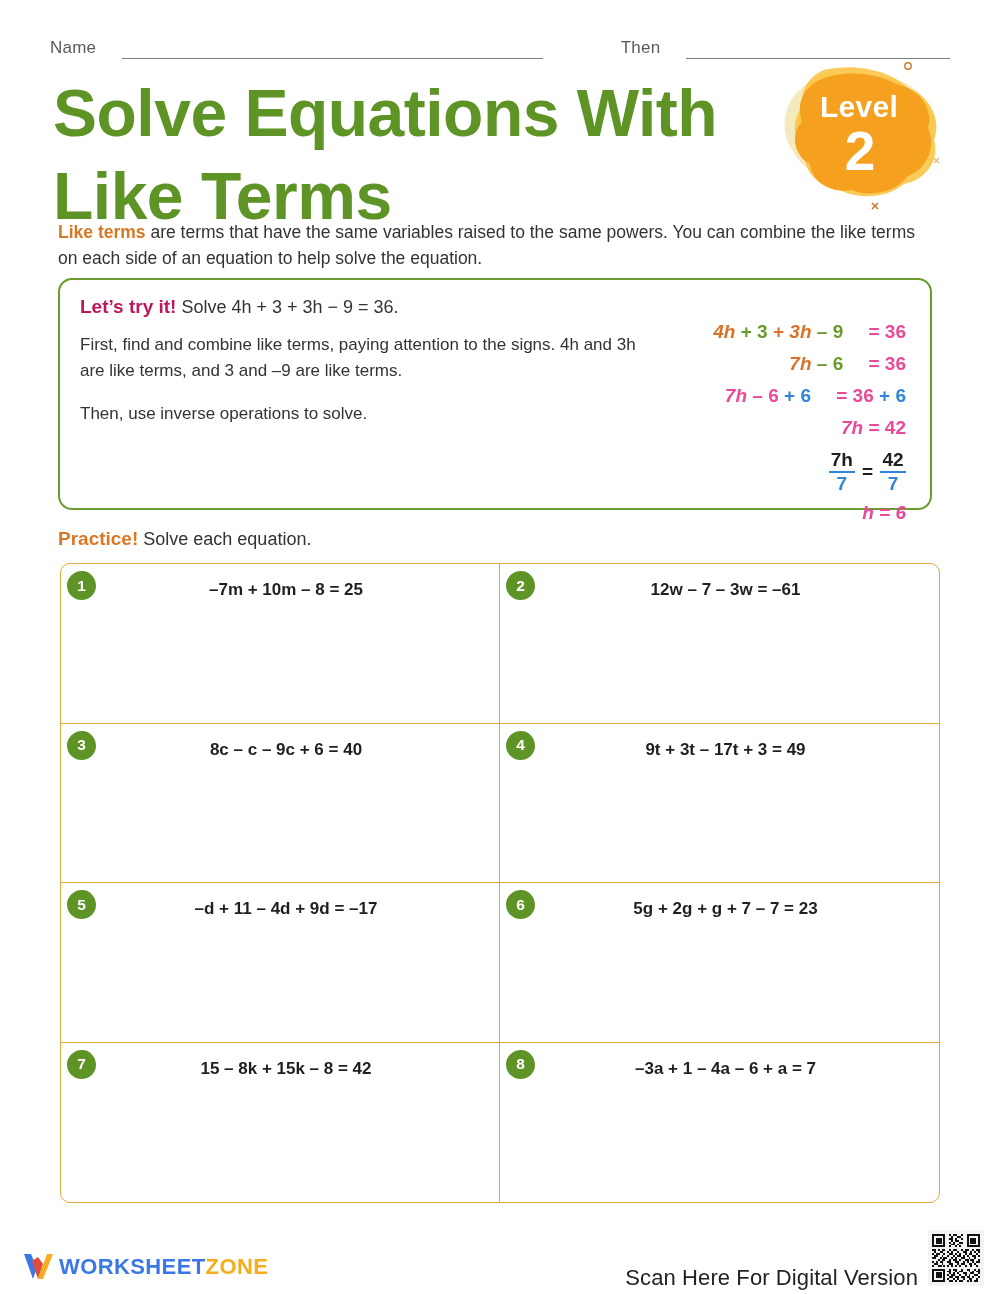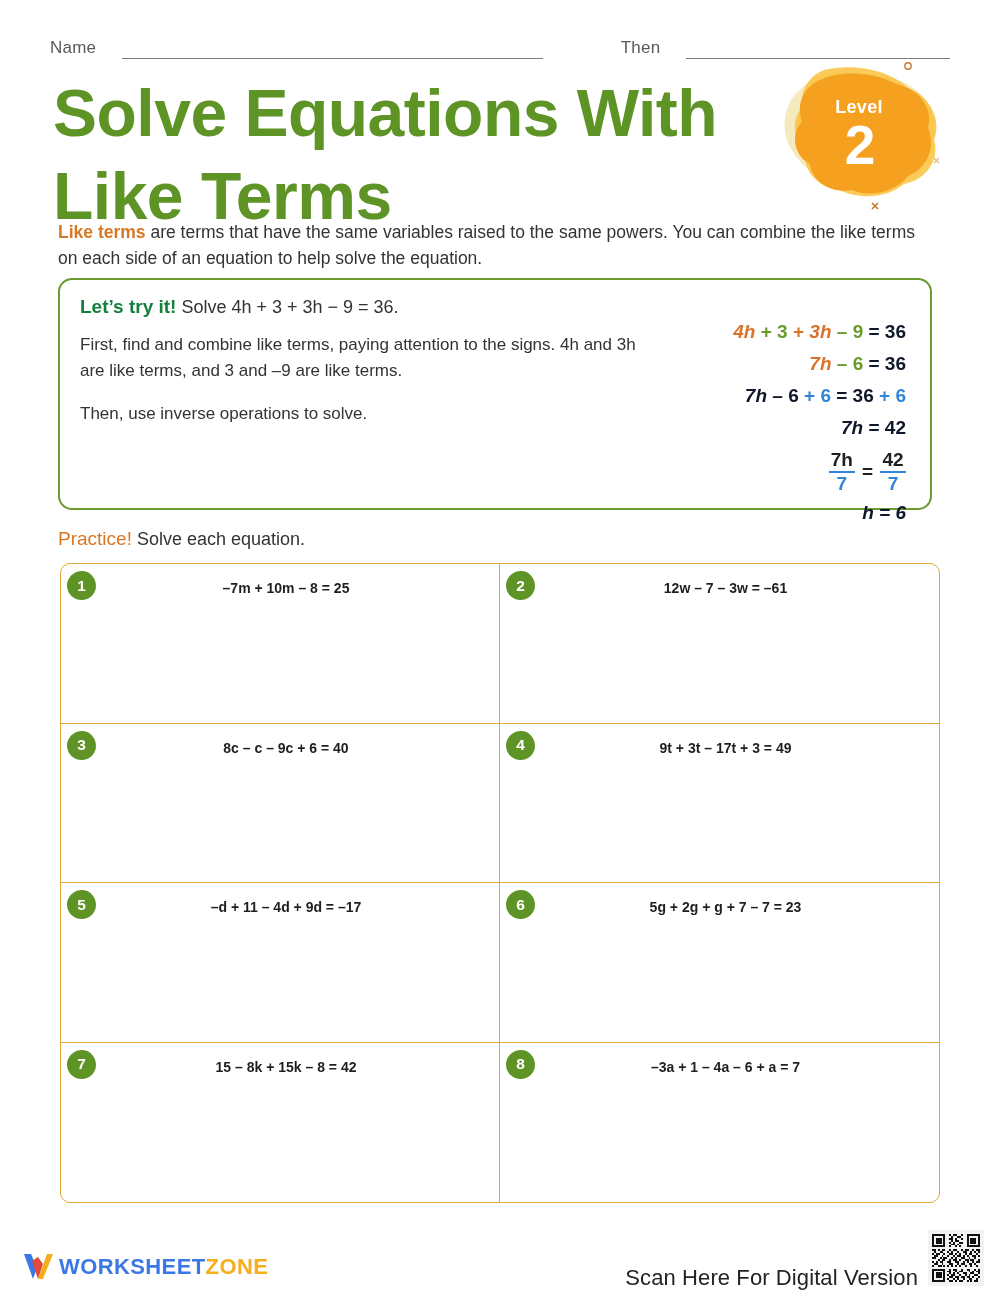--- a/index.html
+++ b/index.html
@@ -72,21 +72,21 @@
     width: 190px;
     height: 165px;
     display: flex;
     flex-direction: column;
     align-items: center;
     justify-content: center;
     pointer-events: none;
   }
   .lvl-word {
     color: #ffffff;
-    font-size: 18px;
+    font-size: 30px;
     font-weight: bold;
     letter-spacing: .3px;
     margin-left: 4px;
     margin-top: 10px;
     line-height: 1;
   }
   .lvl-num {
     color: #ffffff;
     font-size: 55px;
     font-weight: bold;
@@ -122,21 +122,21 @@
     box-sizing: border-box;
   }
   .try-head {
     position: absolute;
     left: 20px;
     top: 16px;
     font-size: 18px;
     color: #333333;
   }
   .try-head b {
-    color: #15803d;
+    color: #be185d;
     font-weight: bold;
     font-size: 19px;
   }
   .try-body {
     position: absolute;
     left: 20px;
     top: 52px;
     width: 580px;
     font-size: 17px;
     line-height: 1.5;
@@ -154,21 +154,21 @@
     font-size: 19px;
     font-weight: bold;
     line-height: 1;
     color: #1f1f1f;
   }
   .step { margin-bottom: 13px; white-space: nowrap; }
   .step.frac-step { margin-bottom: 9px; }
   .c-or { color: #d9722a; }
   .c-gr { color: #6a9b29; }
   .c-bl { color: #2f86d8; }
-  .c-dk { color: #0f172a; }
+  .c-dk { color: #ec4899; padding-left: 20px; }
   em { font-style: italic; }
 
   .frac-row {
     display: inline-flex;
     align-items: center;
     justify-content: flex-end;
     gap: 7px;
   }
   .frac {
     display: inline-flex;
@@ -189,21 +189,21 @@
   
   .practice-head {
     position: absolute;
     left: 58px;
     top: 528px;
     font-size: 18px;
     color: #333333;
   }
   .practice-head b {
     color: #d97824;
-    font-weight: normal;
+    font-weight: bold;
     font-size: 19px;
   }
 
   
   .grid {
     position: absolute;
     left: 60px;
     top: 563px;
     width: 880px;
     height: 640px;
@@ -238,21 +238,21 @@
     display: flex;
     align-items: center;
     justify-content: center;
   }
   .eq {
     position: absolute;
     left: 0;
     right: 0;
     top: 16px;
     text-align: center;
-    font-size: 14px;
+    font-size: 17px;
     font-weight: bold;
     color: #1f1f1f;
     padding: 0 44px 0 56px;
     box-sizing: border-box;
   }
 
   
   .logo {
     position: absolute;
     left: 22px;

